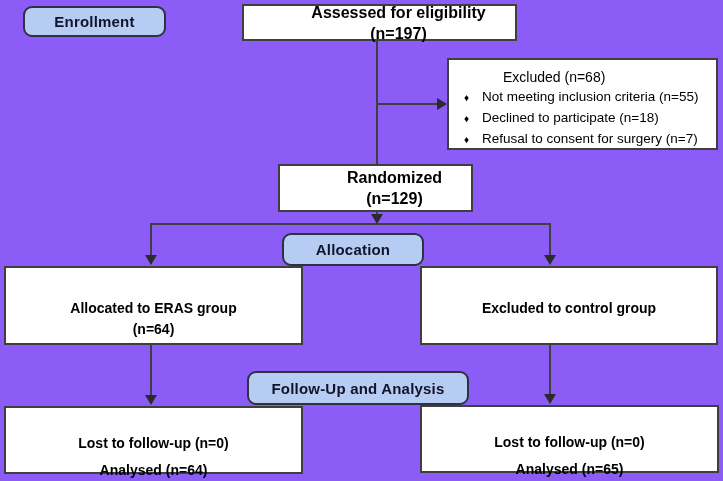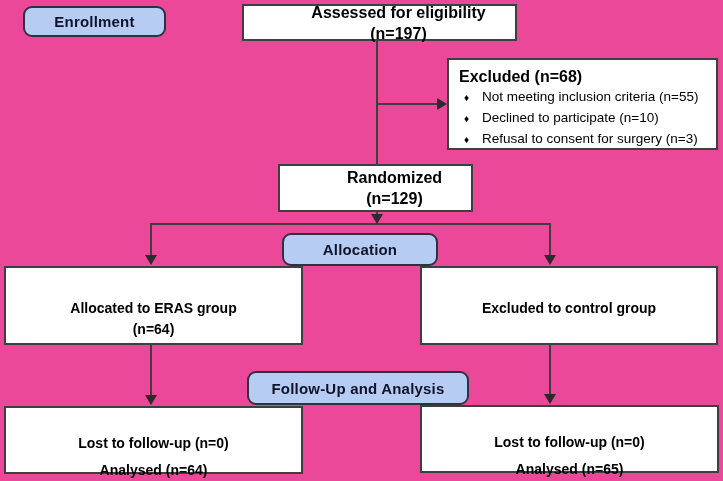--- a/index.html
+++ b/index.html
@@ -5,21 +5,21 @@
   html, body {
     margin: 0;
     padding: 0;
     background: #ffffff;
     font-family: "Liberation Sans", sans-serif;
   }
   .canvas {
     position: relative;
     width: 723px;
     height: 481px;
-    background: #ec4899;
+    background: #8b5cf6;
     overflow: hidden;
   }
   
   .stage {
     position: absolute;
     background: #b7ccf3;
     border: 2px solid #2e3142;
     border-radius: 9px;
     box-sizing: border-box;
     display: flex;
@@ -59,22 +59,23 @@
   .box-follow .line + .line { margin-top: 6px; }
   
   .box-excluded {
     text-align: left;
     font-weight: normal;
     padding: 7px 6px 0 10px;
     font-size: 13.5px;
     line-height: 20px;
   }
   .box-excluded .title {
-    font-weight: bold;
-    font-size: 16px;
+    font-weight: normal;
+    font-size: 14px;
+    margin-left: 44px;
   }
   .bullet-row {
     display: flex;
     align-items: baseline;
   }
   .bullet-row .bullet {
     font-size: 10px;
     width: 10px;
     margin: 0 8px 0 5px;
     flex: 0 0 auto;
@@ -105,41 +106,41 @@
     border-left: 10px solid #2b2b2b;
   }
 </style>
 </head>
 <body>
 
 <div class="canvas">
 
   <div class="stage" style="left:23px; top:6px; width:143px; height:31px;">Enrollment</div>
 
-  <div class="stage" style="left:282px; top:233px; width:156px; height:33px;">Allocation</div>
+  <div class="stage" style="left:282px; top:233px; width:142px; height:33px;">Allocation</div>
 
   <div class="stage" style="left:247px; top:371px; width:222px; height:34px;">Follow-Up and Analysis</div>
 
   <div class="fbox box-assessed center-v" style="left:242px; top:4px; width:275px; height:37px;">
     <span class="line" style="font-size:16px;">Assessed for eligibility (n=197)</span>
   </div>
 
   <div class="fbox box-excluded" style="left:447px; top:58px; width:271px; height:92px;">
     <div class="title">Excluded (n=68)</div>
     <div class="bullet-row">
       <span class="bullet">♦</span>
       <span>Not meeting inclusion criteria (n=55)</span>
     </div>
     <div class="bullet-row">
       <span class="bullet">♦</span>
-      <span>Declined to participate (n=10)</span>
+      <span>Declined to participate (n=18)</span>
     </div>
     <div class="bullet-row">
       <span class="bullet">♦</span>
-      <span>Refusal to consent for surgery (n=3)</span>
+      <span>Refusal to consent for surgery (n=7)</span>
     </div>
   </div>
 
   <div class="fbox box-randomized center-v" style="left:278px; top:164px; width:195px; height:48px;">
     <span class="line" style="font-size:16px;">Randomized (n=129)</span>
   </div>
 
   <div class="fbox box-alloc" style="left:4px; top:266px; width:299px; height:79px;">
     <span class="line">Allocated to ERAS group</span>
     <span class="line">(n=64)</span>

